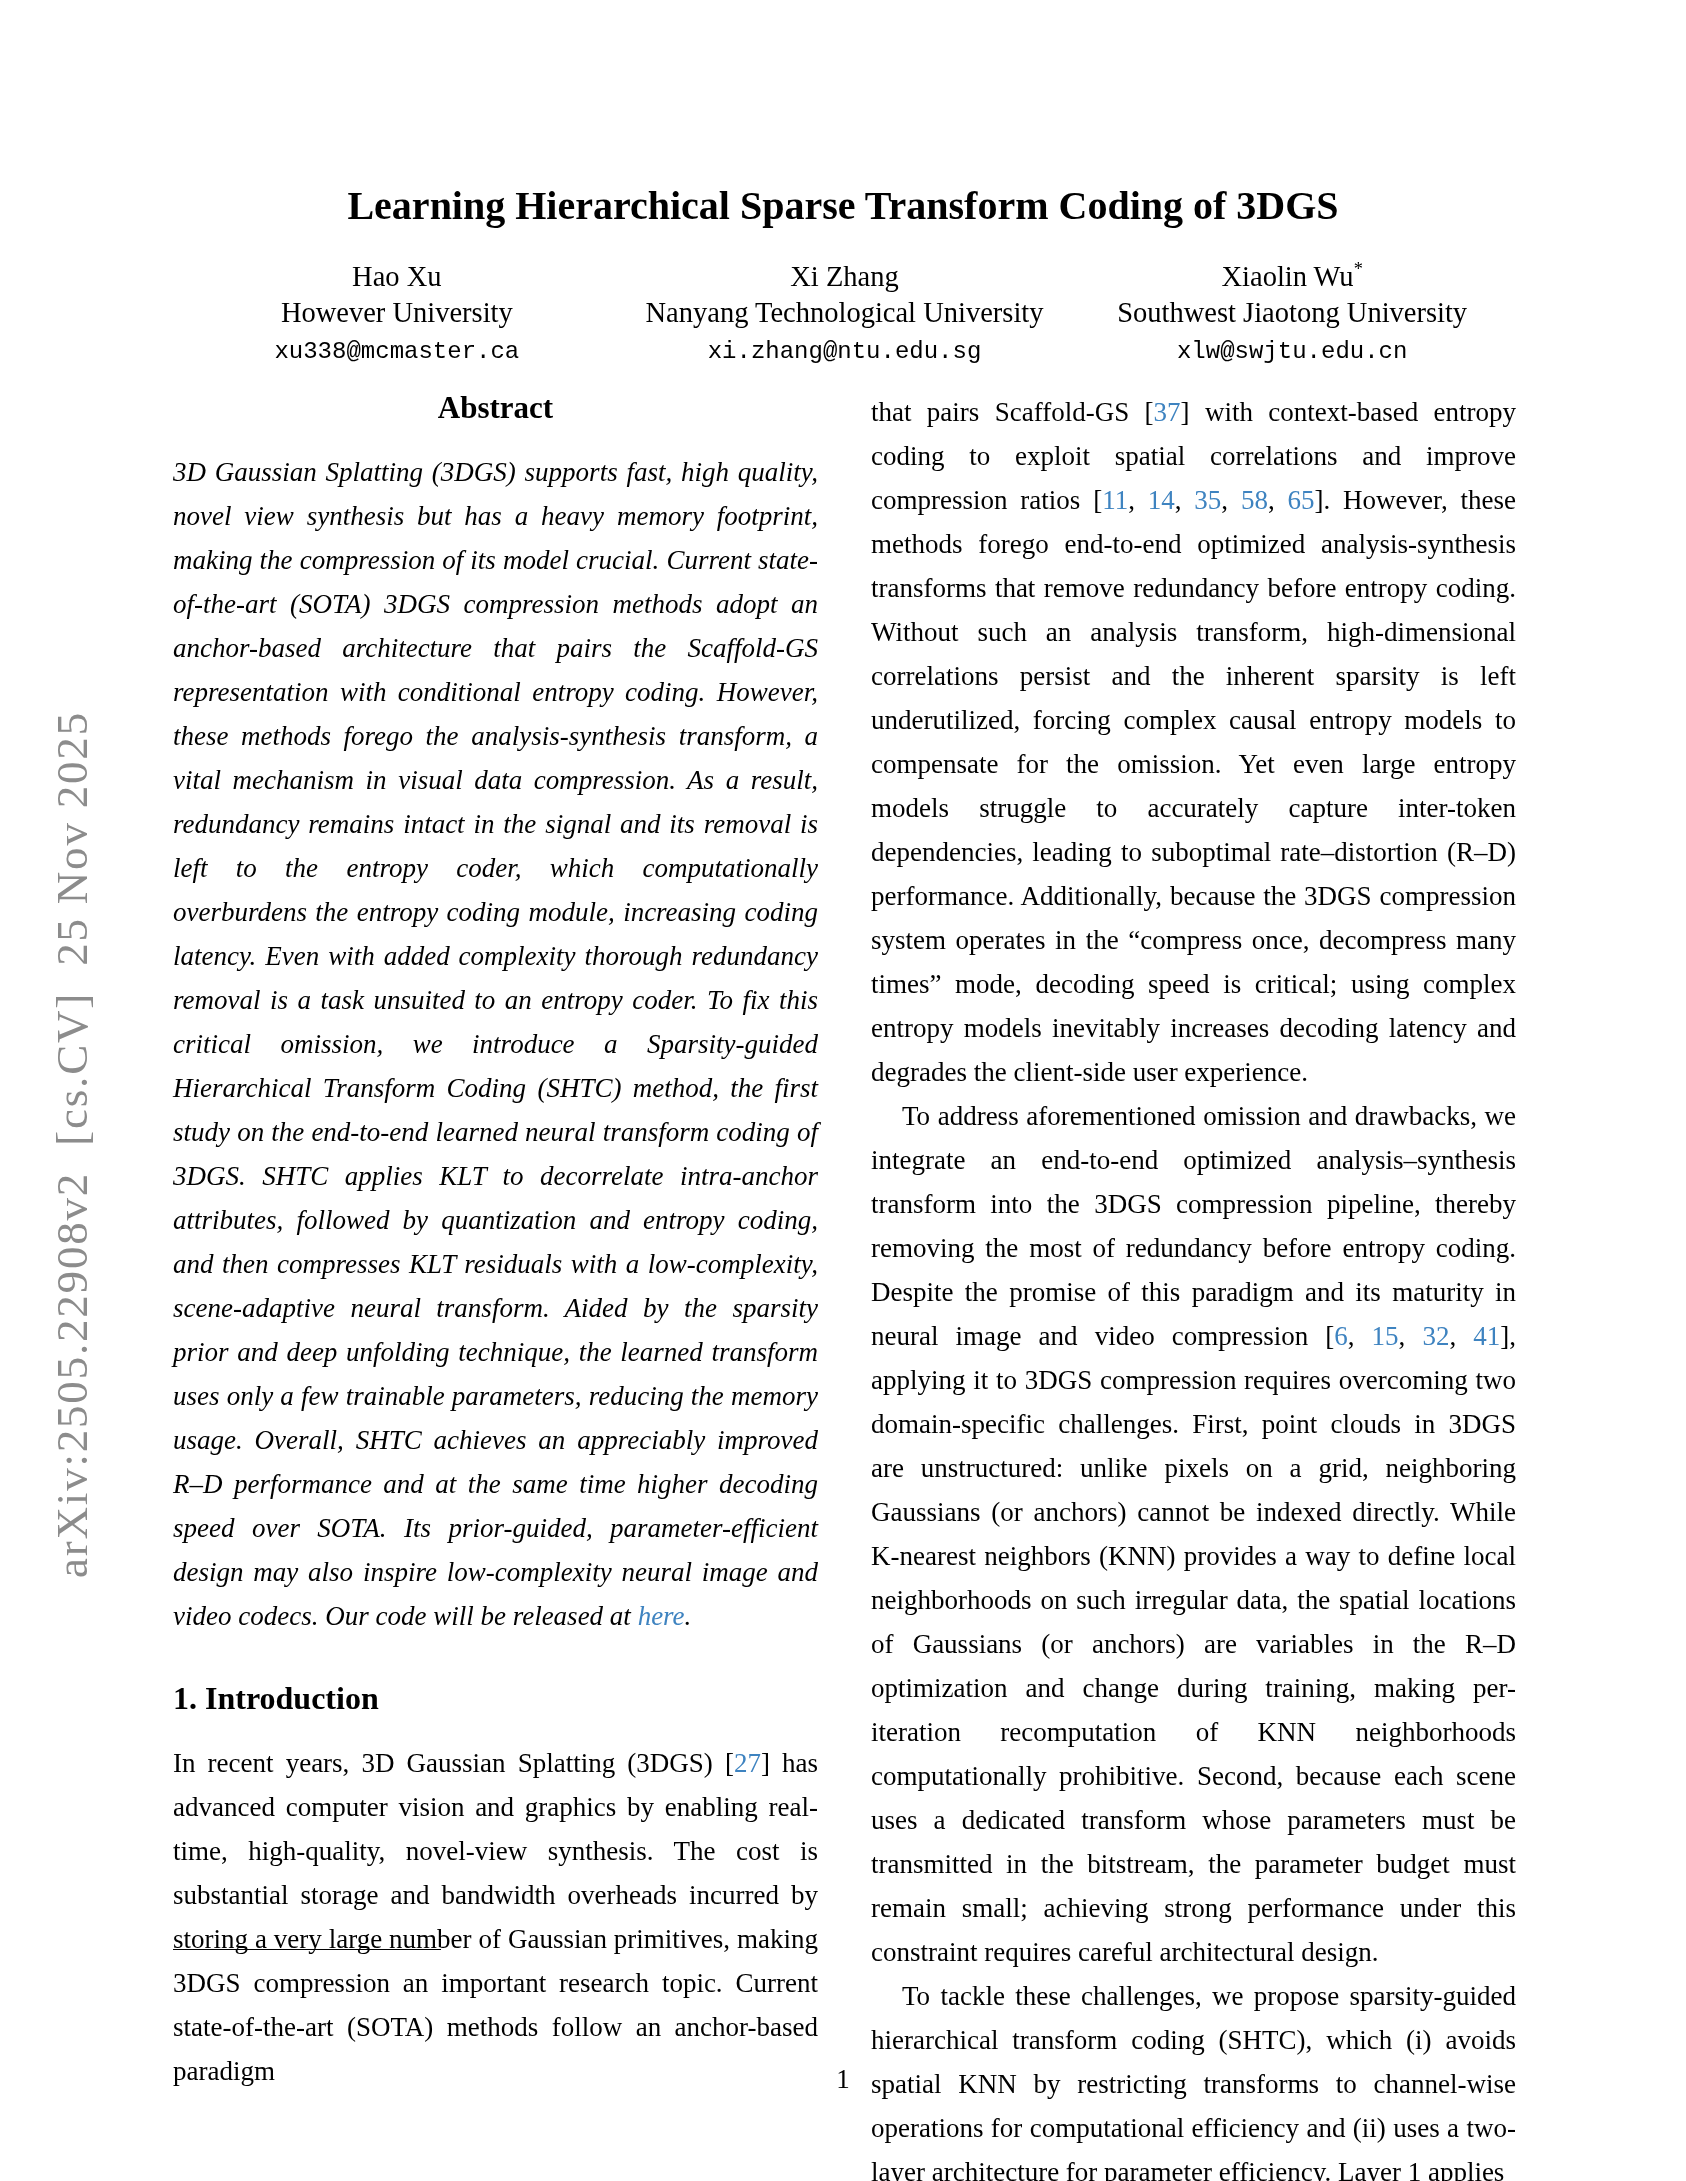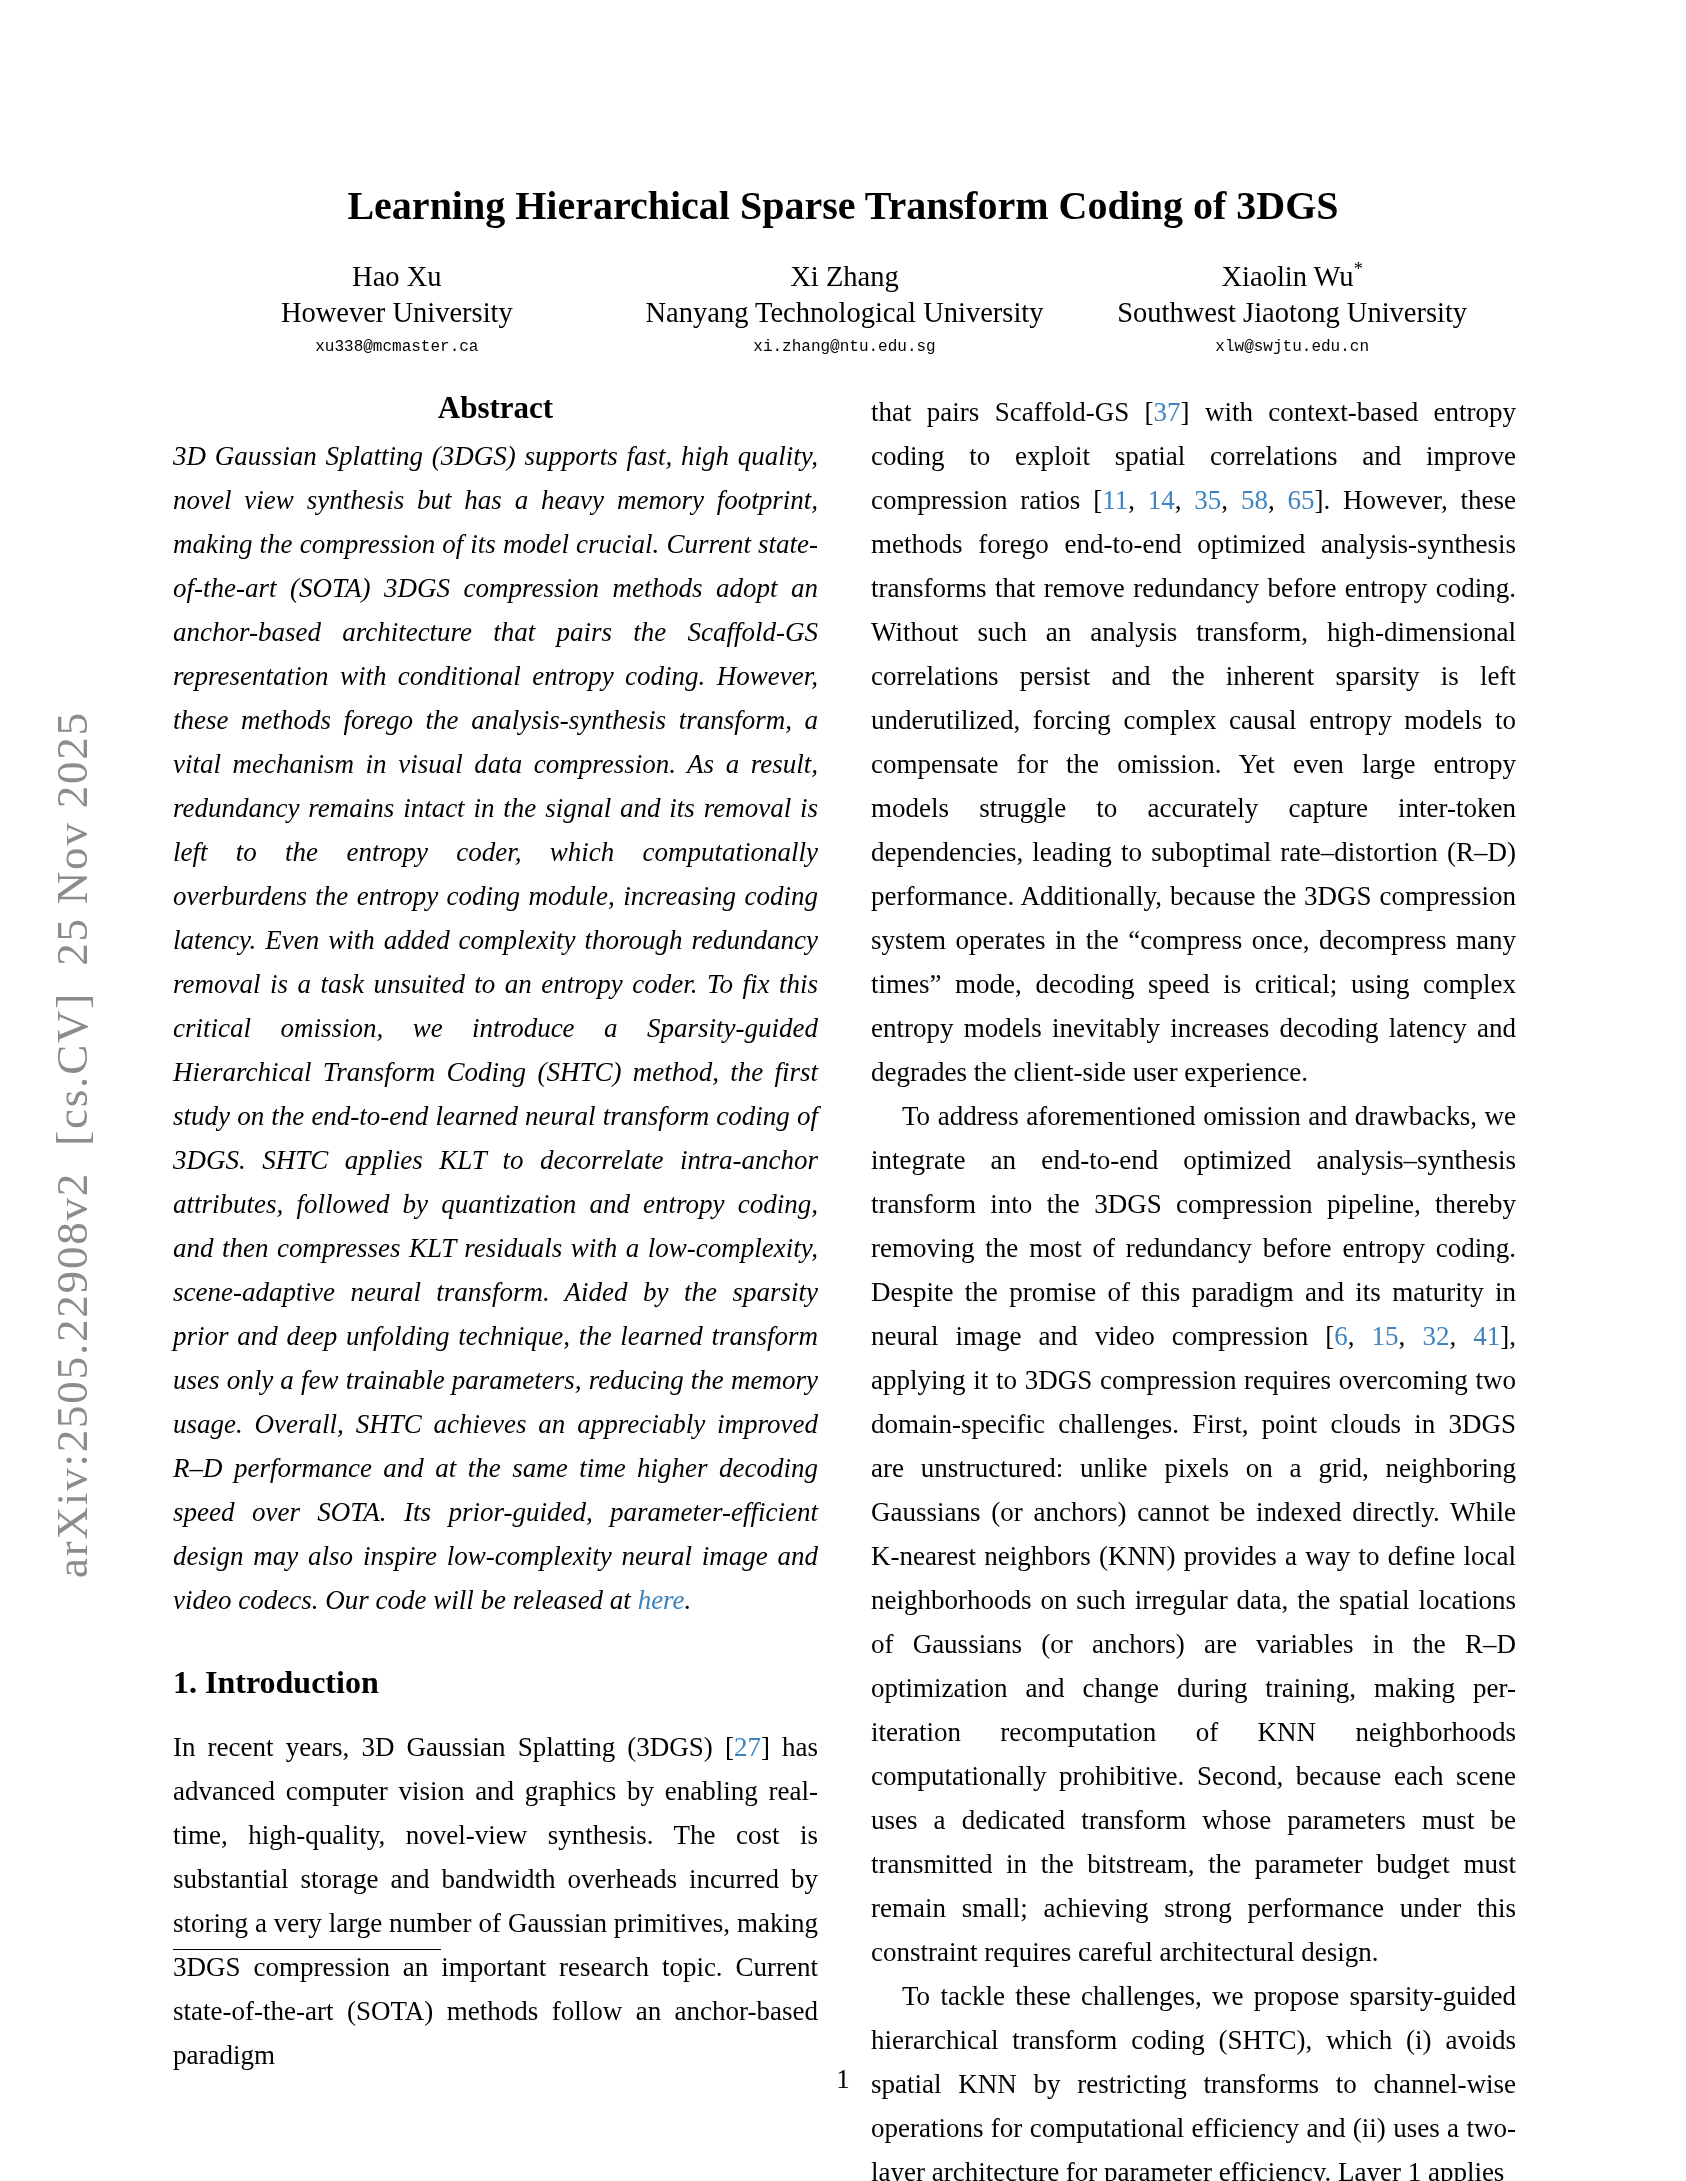--- a/index.html
+++ b/index.html
@@ -26,29 +26,29 @@
   }
 
   .authors {
     position:absolute; top:259px; left:173px; width:1343px;
     display:flex;
   }
   .author { flex:1; text-align:center; }
   .author-name  { font-size:28.5px; }
   .author-name sup { font-size:18.4px; }
   .author-affil { font-size:28.5px; margin-top:4.6px; }
-  .author-email { font-family:"Liberation Mono", monospace; font-size:16px; margin-top:9.2px; }
+  .author-email { font-family:"Liberation Mono", monospace; font-size:24px; margin-top:9.2px; }
 
   .columns {
     position:absolute; top:390px; left:173px; width:1343px;
     display:flex; gap:53px;
   }
   .col { width:645px; }
 
-  .abstract-heading { text-align:center; font-size:31px; font-weight:bold; margin-bottom:8px; }
+  .abstract-heading { text-align:center; font-size:31px; font-weight:bold; margin-bottom:24px; }
   .para { font-size:27px; line-height:44px; text-align:justify; hyphens:auto; }
   .abstract .para { font-style:italic; }
   .indent { text-indent:31px; }
 
   .section-heading { font-size:32px; font-weight:bold; margin:42px 0 24px 0; }
 
   .cite { color:var(--citation,#3e83c0); cursor:pointer; }
   .link { color:var(--link,#3e83c0); cursor:pointer; }
 
   .footnote { position:absolute; left:173px; top:1949px; width:645px; font-size:23px; }

